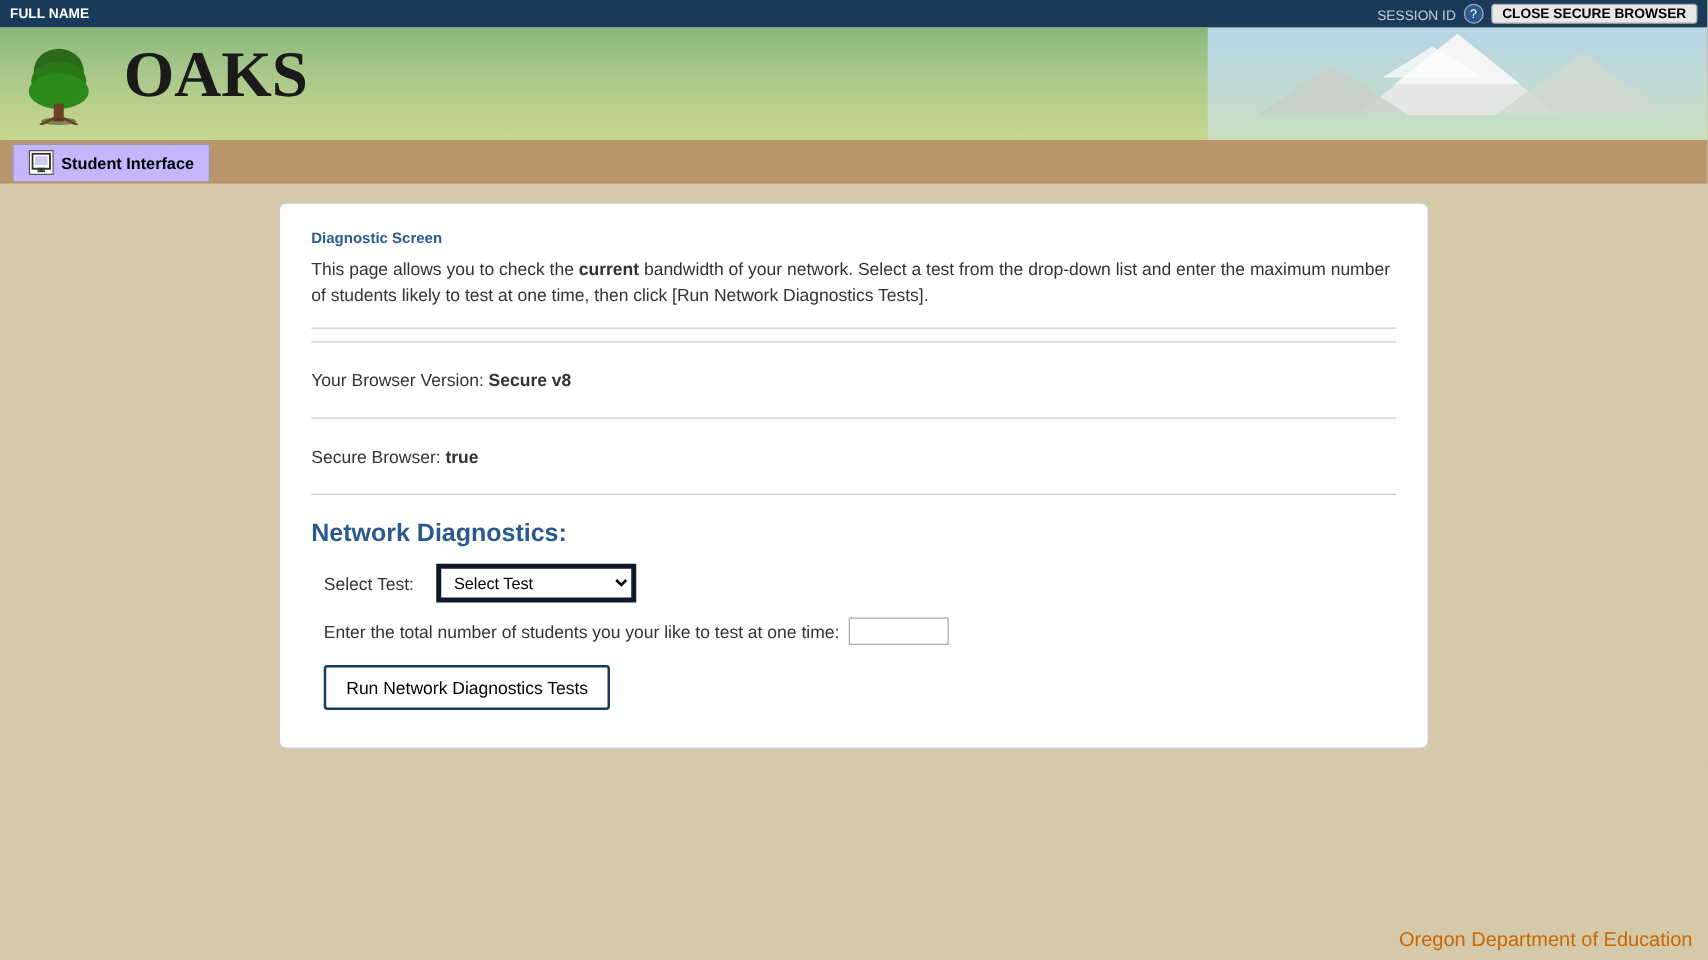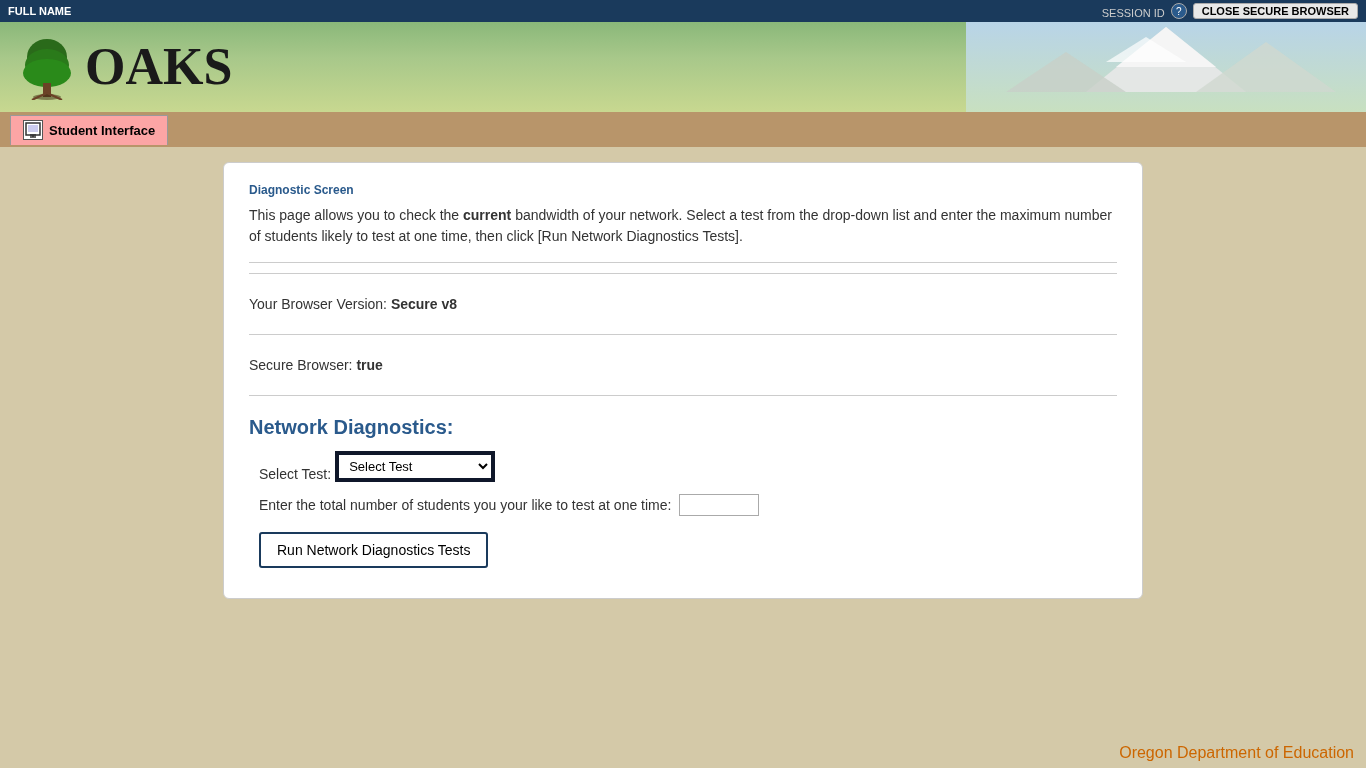--- a/index.html
+++ b/index.html
@@ -57,22 +57,21 @@
       background: linear-gradient(to bottom, #8ab87a 0%, #a8c88a 40%, #c8d890 100%);
       height: 90px;
       display: flex;
       align-items: center;
       padding: 0 20px;
       position: relative;
       overflow: hidden;
     }
     .header-logo {
       display: flex;
-      align-items: center;
-      gap: 10px;
+      gap: 24px;
     }
     .tree-icon {
       width: 55px;
       height: 65px;
     }
     .oaks-title {
       font-size: 52px;
       font-weight: bold;
       color: #1a1a1a;
       font-family: Georgia, serif;
@@ -81,21 +80,21 @@
 
     
     .nav-bar {
       background: #b8956a;
       height: 35px;
       display: flex;
       align-items: center;
       padding: 0 10px;
     }
     .nav-tab {
-      background: #fca5a5;
+      background: #c4b5fd;
       border: 1px solid #999;
       border-bottom: none;
       padding: 4px 12px;
       display: flex;
       align-items: center;
       gap: 6px;
       cursor: pointer;
       height: 30px;
     }
     .nav-tab-icon {
@@ -161,22 +160,22 @@
       padding: 10px 0;
     }
     .network-diag-title {
       color: #2a5a8c;
       font-size: 20px;
       font-weight: bold;
       margin-bottom: 12px;
     }
     .form-row {
       display: flex;
-      align-items: flex-end;
-      gap: 4px;
+      align-items: center;
+      gap: 18px;
       margin-bottom: 12px;
       padding-left: 10px;
     }
     .form-label {
       font-size: 14px;
       color: #333;
     }
     .select-test {
       padding: 3px 6px;
       font-size: 13px;

